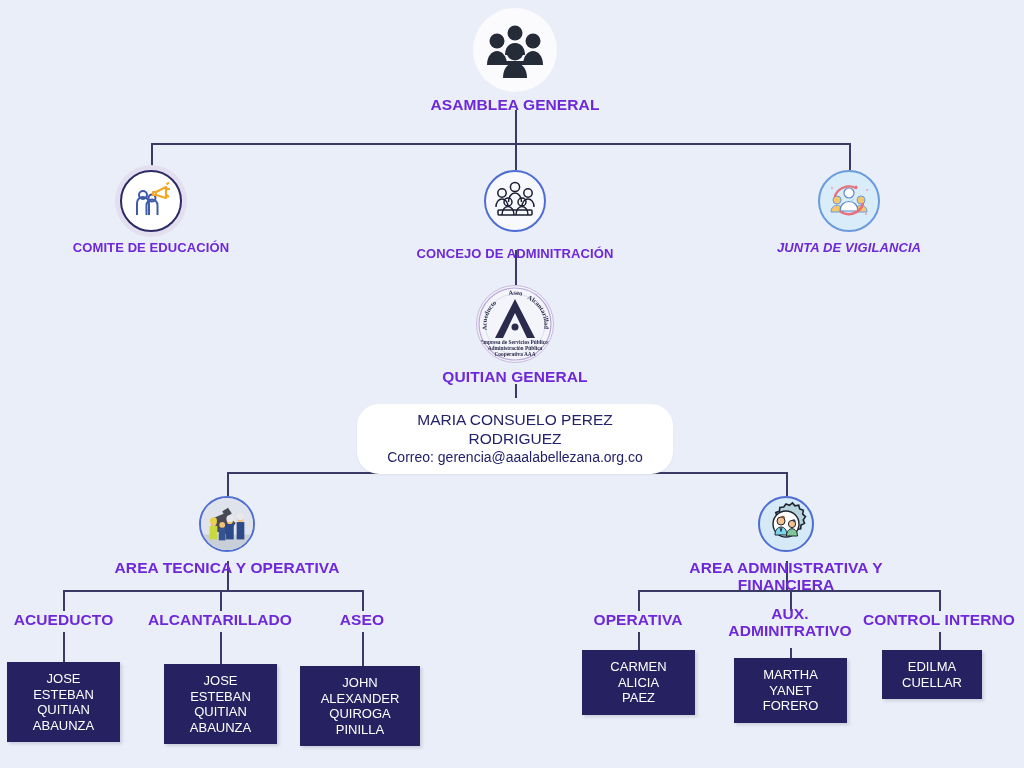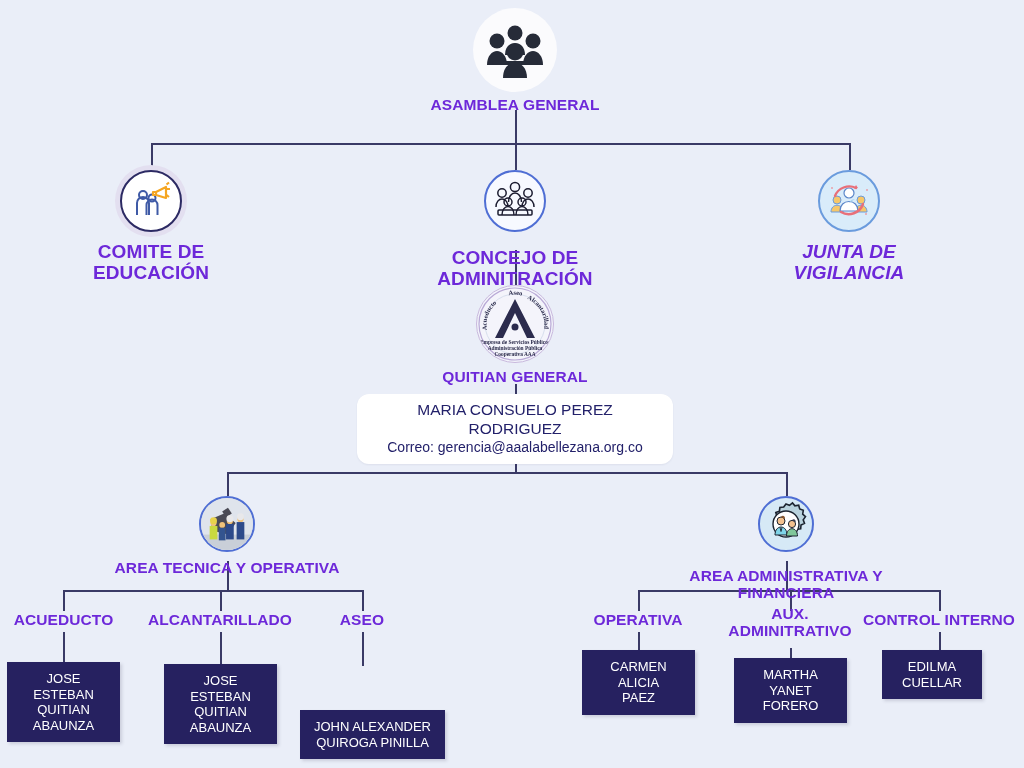--- a/index.html
+++ b/index.html
@@ -41,21 +41,21 @@
     box-sizing: border-box;
   }
   .node-label {
     color: #6d28d9;
     font-weight: bold;
     letter-spacing: 0.1px;
     line-height: 1.12;
     white-space: pre-line;
   }
   .lbl-16 { font-size: 15.5px; }
-  .lbl-15 { font-size: 19px; }
+  .lbl-15 { font-size: 13px; }
 
   
   #node-asamblea .circle {
     width: 84px; height: 84px;
     background: #fbfbfd;
   }
   
   .c-comite {
     width: 62px; height: 62px;
     background: #ffffff;
@@ -73,26 +73,26 @@
     border: 2px solid #6a9bdd;
   }
   
   #node-gerencia .circle {
     width: 78px; height: 78px;
     background: #f2f3fb;
     border: 1.5px solid #c9b9dd;
   }
   .pill {
     background: #ffffff;
-    border-radius: 12px;
+    border-radius: 22px;
     padding: 7px 22px 8px;
     color: #23216a;
     line-height: 1.22;
     box-shadow: 0 1px 2px rgba(40,40,90,0.07);
-    margin-top: 9px;
+    margin-top: 19px;
   }
   .pill .pname { font-size: 15.5px; }
   .pill .pmail { font-size: 14px; }
 
   .c-tecnica {
     width: 56px; height: 56px;
     background: #cfd6e2;
     border: 2px solid #4f6ed4;
   }
   .c-admin {
@@ -307,39 +307,39 @@
           <circle cx="21" cy="23" r="4" fill="#f3c18f" stroke="#1c2430" stroke-width="1"></circle>
           <path d="M21 18.5c2.4-1.8 4.4 0 4 2.6-1.5-.9-2.9-1-4-2.6z" fill="#8a5a33"></path>
           <path d="M15 37c0-5 2.7-8 6-8s6 3 6 8z" fill="#7fd4e8" stroke="#1c2430" stroke-width="1"></path>
           <circle cx="32" cy="26" r="3.6" fill="#f3c18f" stroke="#1c2430" stroke-width="1"></circle>
           <path d="M32 22c2.2-1.6 4 0 3.6 2.3-1.3-.8-2.6-.9-3.6-2.3z" fill="#3c3c50"></path>
           <path d="M26.5 38c0-4.6 2.5-7.3 5.5-7.3s5.5 2.7 5.5 7.3z" fill="#7fc79a" stroke="#1c2430" stroke-width="1"></path>
           <path d="M20 29.5l1 4 1-4" fill="none" stroke="#1c2430" stroke-width="0.9"></path>
         </g>
       </svg>
     </div>
-    <div class="node-label lbl-16" style="margin-top:15px;">AREA ADMINISTRATIVA Y FINANCIERA</div>
+    <div class="node-label lbl-16" style="margin-top:7px;">AREA ADMINISTRATIVA Y FINANCIERA</div>
   </div>
 
   <div class="node" style="left:0px; top:611px; width:127px;">
     <div class="node-label lbl-16">ACUEDUCTO</div>
   </div>
   <div class="namebox" style="position:absolute; left:7px; top:662px; width:113px;">JOSE ESTEBAN
 QUITIAN ABAUNZA</div>
 
   <div class="node" style="left:140px; top:611px; width:160px;">
     <div class="node-label lbl-16">ALCANTARILLADO</div>
   </div>
   <div class="namebox" style="position:absolute; left:164px; top:664px; width:113px;">JOSE ESTEBAN
 QUITIAN ABAUNZA</div>
 
   <div class="node" style="left:302px; top:611px; width:120px;">
     <div class="node-label lbl-16">ASEO</div>
   </div>
-  <div class="namebox" style="position:absolute; left:300px; top:666px; width:145px;margin-top:44px;">JOHN ALEXANDER
+  <div class="namebox" style="position:absolute; left:300px; top:666px; width:120px;">JOHN ALEXANDER
 QUIROGA PINILLA</div>
 
   <div class="node" style="left:558px; top:611px; width:160px;">
     <div class="node-label lbl-16">OPERATIVA</div>
   </div>
   <div class="namebox" style="position:absolute; left:582px; top:650px; width:113px;">CARMEN ALICIA
 PAEZ</div>
 
   <div class="node" style="left:710px; top:605px; width:160px;">
     <div class="node-label lbl-16">AUX.

